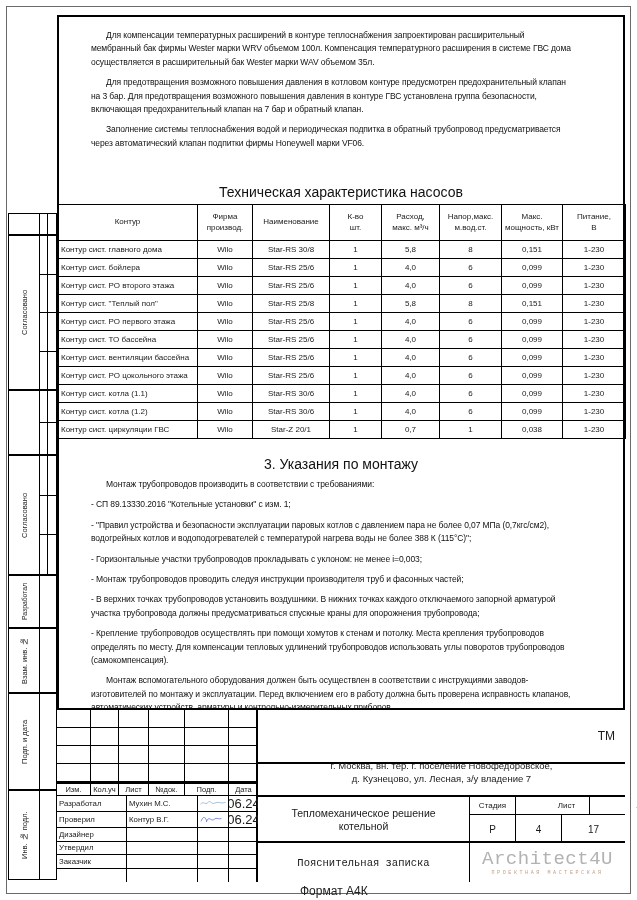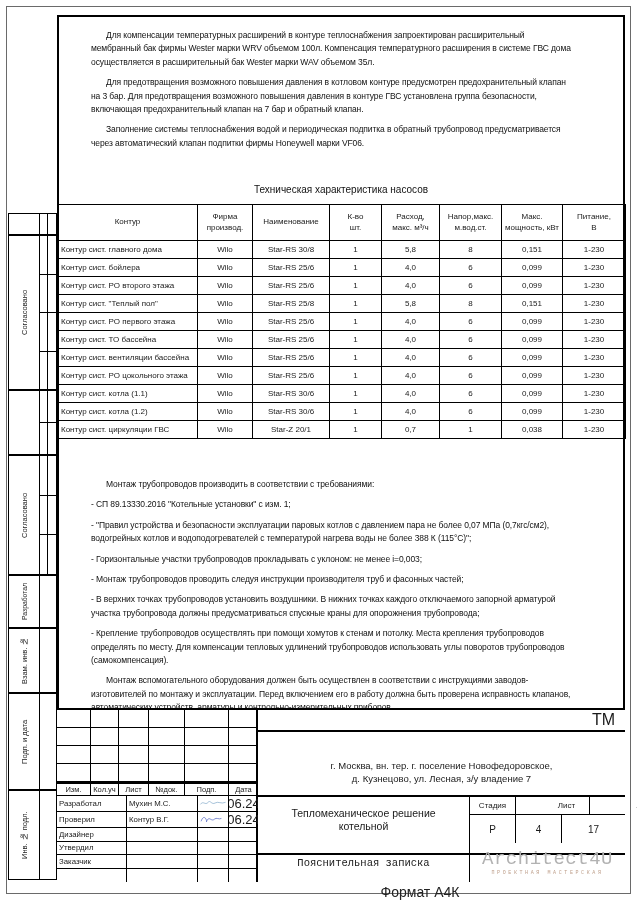--- a/index.html
+++ b/index.html
@@ -17,21 +17,21 @@
   .sgrid { position:absolute; left:30px; right:0; top:0; bottom:0; display:grid; grid-template-columns:1fr 1fr; border-left:1px solid #000; }
   .sgrid > div { border-left:1px solid #000; border-top:1px solid #000; margin-left:-1px; }
   .sgrid > div:nth-child(-n+2) { border-top:none; }
   .sgrid.one { grid-template-columns:1fr; }
   .sgrid.one > div:nth-child(-n+1) { border-top:none; border-left:none; }
 
   
   .text-block { position:absolute; font-size:8.5px; line-height:13.4px; letter-spacing:-0.1px; color:#111; text-align:left; }
   .text-block p { margin:7px; }
   .text-block p.ind { text-indent:15px; }
-  .center-title { position:absolute; font-size:10px; color:#111; text-align:center; }
+  .center-title { position:absolute; font-size:14px; color:#111; text-align:center; }
 
   
   .pump-table { position:absolute; left:57px; top:204px; width:568px; border-collapse:collapse; table-layout:fixed; }
   .pump-table th, .pump-table td { border:1px solid #000; font-weight:normal; font-size:8px; padding:0 2px;
                                    text-align:center; vertical-align:middle; white-space:nowrap; overflow:hidden; }
   .pump-table th { white-space:pre-line; height:36px; font-size:8px; line-height:10.5px; }
   .pump-table td { height:18px; }
   .pump-table td.c-left, .pump-table tbody td:first-child { text-align:left; padding-left:3px;margin-left:14px; }
 
   
@@ -46,43 +46,43 @@
   .hdr-row > div { border-right:1px solid #000; display:flex; align-items:center; justify-content:center; font-size:7.5px; }
   .hdr-row > div:last-child { border-right:none; }
   .role-rows { position:absolute; left:0; top:86px; width:201px; height:86px; display:grid; grid-template-rows:repeat(6,1fr); }
   .role-row { display:grid; grid-template-columns:70px 71px 31px 29px; border-bottom:1px solid #000; }
   .role-row:last-child { border-bottom:none; }
   .role-row > div { border-right:1px solid #000; display:flex; align-items:center; font-size:7.8px; padding-left:2px; overflow:hidden; white-space:nowrap; position:relative; }
   .role-row > div:last-child { border-right:none; justify-content:center; padding-left:0; font-size:13px; }
   .sig { position:absolute; left:1px; top:1px; }
 
   .stamp .rpart { position:absolute; left:201px; top:0; width:367px; height:172px; }
-  .tm-box { position:absolute; left:0; top:0; width:367px; height:22px; border-bottom:2px solid #000;
-            display:flex; align-items:center; justify-content:flex-end; padding-right:10px; font-size:16px; }
+  .tm-box { position:absolute; left:0; top:0; width:367px; height:54px; border-bottom:2px solid #000;
+            display:flex; align-items:center; justify-content:flex-end; padding-right:10px; font-size:12px; }
   .addr-box { position:absolute; left:0; top:38px; width:367px; height:49px; border-bottom:2px solid #000;
               display:flex; flex-direction:column; align-items:center; justify-content:center; font-size:9.5px; line-height:13px; text-align:center; }
-  .title-row { position:absolute; left:0; top:87px; width:367px; height:58px; border-bottom:2px solid #000; }
+  .title-row { position:absolute; left:0; top:87px; width:367px; height:46px; border-bottom:2px solid #000; }
   .proj-title { position:absolute; left:0; top:0; width:212px; height:46px; border-right:1px solid #000;
                 display:flex; align-items:center; justify-content:center; text-align:center; font-size:10.5px; line-height:13px; }
   .proj-title span { display:block; max-width:165px; }
   .stage-grid { position:absolute; left:212px; top:0; width:155px; height:46px; }
   .stage-grid .sg-h { position:absolute; left:0; top:0; width:155px; height:18px; display:grid; grid-template-columns:46px 46px 63px; border-bottom:1px solid #000;gap:28px; }
   .stage-grid .sg-v { position:absolute; left:0; top:18px; width:155px; height:28px; display:grid; grid-template-columns:46px 46px 63px; }
   .stage-grid .sg-h > div, .stage-grid .sg-v > div { border-right:1px solid #000; display:flex; align-items:center; justify-content:center; }
   .stage-grid .sg-h > div:last-child, .stage-grid .sg-v > div:last-child { border-right:none; }
   .stage-grid .sg-h > div { font-size:8px; }
   .stage-grid .sg-v > div { font-size:10px; }
   .bottom-row { position:absolute; left:0; top:133px; width:367px; height:39px;font-family:Liberation Mono, monospace; }
   .note-title { position:absolute; left:0; top:0; width:212px; height:39px; border-right:1px solid #000;
                 display:flex; align-items:center; justify-content:center; font-size:10.5px; }
   .logo-box { position:absolute; left:212px; top:0; width:155px; height:39px; display:flex; flex-direction:column; align-items:center; justify-content:center; }
   .logo-main { font-size:19px; line-height:19px; color:#b2b2b2; letter-spacing:0.5px; }
   .logo-sub { font-size:5px; letter-spacing:2.6px; color:#bfa08c; margin-top:1px; }
 
-  .format-label { position:absolute; left:300px; top:884px; width:240px; text-align:center; font-size:14px; color:#222; }
+  .format-label { position:absolute; left:300px; top:884px; width:240px; text-align:left; font-size:12px; color:#222; }
 </style>
 </head>
 <body>
 
 <div class="sheet">
   <div class="outer-border"></div>
   <div class="frame"></div>
 
   <div class="side-block" style="top:213px;height:22px;">
     <div class="sgrid">
@@ -290,20 +290,21 @@
           <td>Star-Z 20/1</td>
           <td>1</td>
           <td>0,7</td>
           <td>1</td>
           <td>0,038</td>
           <td>1-230</td>
         </tr>
       </tbody>
   </table>
 
+  <div class="center-title" style="left:57px; top:456px; width:568px;">3. Указания по монтажу</div>
   <div class="text-block" style="left:84px; top:471px; width:494px;">
     <p class="ind">Монтаж трубопроводов производить в соответствии с требованиями:</p>
     <p>- СП 89.13330.2016 "Котельные установки" с изм. 1;</p>
     <p>- "Правил устройства и безопасности эксплуатации паровых котлов с давлением пара не более 0,07 МПа (0,7кгс/см2), водогрейных котлов и водоподогревателей с температурой нагрева воды не более 388 К (115°С)";</p>
     <p>- Горизонтальные участки трубопроводов прокладывать с уклоном: не менее i=0,003;</p>
     <p>- Монтаж трубопроводов проводить следуя инструкции производителя труб и фасонных частей;</p>
     <p>- В верхних точках трубопроводов установить воздушники. В нижних точках каждого отключаемого запорной арматурой участка трубопровода должны предусматриваться спускные краны для опорожнения трубопровода;</p>
     <p>- Крепление трубопроводов осуществлять при помощи хомутов к стенам и потолку. Места крепления трубопроводов определять по месту. Для компенсации тепловых удлинений трубопроводов использовать углы поворотов трубопроводов (самокомпенсация).</p>
     <p class="ind">Монтаж вспомогательного оборудования должен быть осуществлен в соответствии с инструкциями заводов-изготовителей по монтажу и эксплуатации. Перед включением его в работу должна быть проверена исправность клапанов, автоматических устройств, арматуры и контрольно-измерительных приборов.</p>
     <p class="ind">Отборные устройства КИПиА монтировать до проведения гидравлических испытаний.</p>

